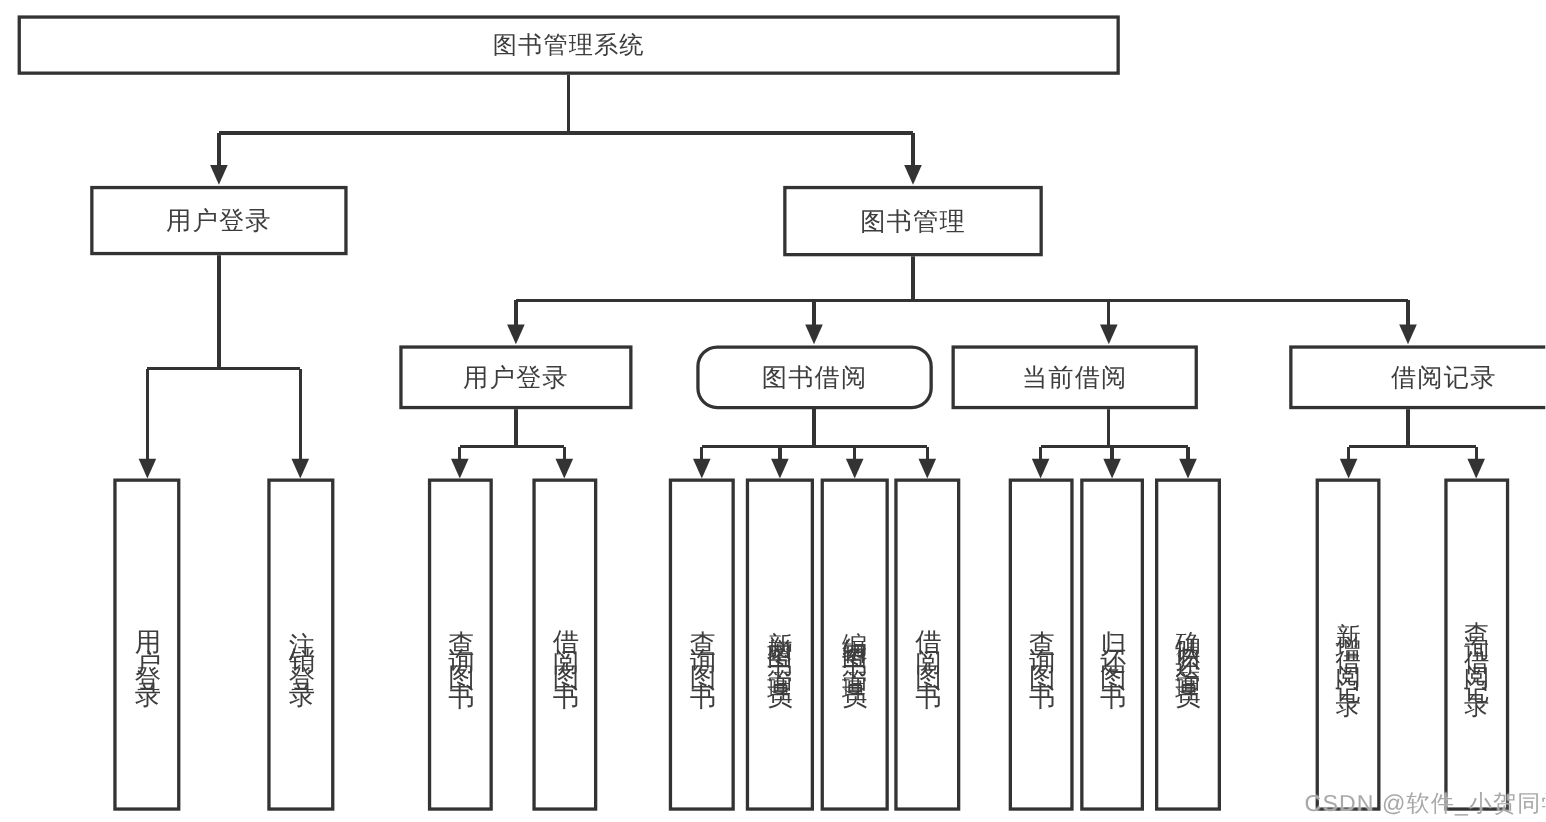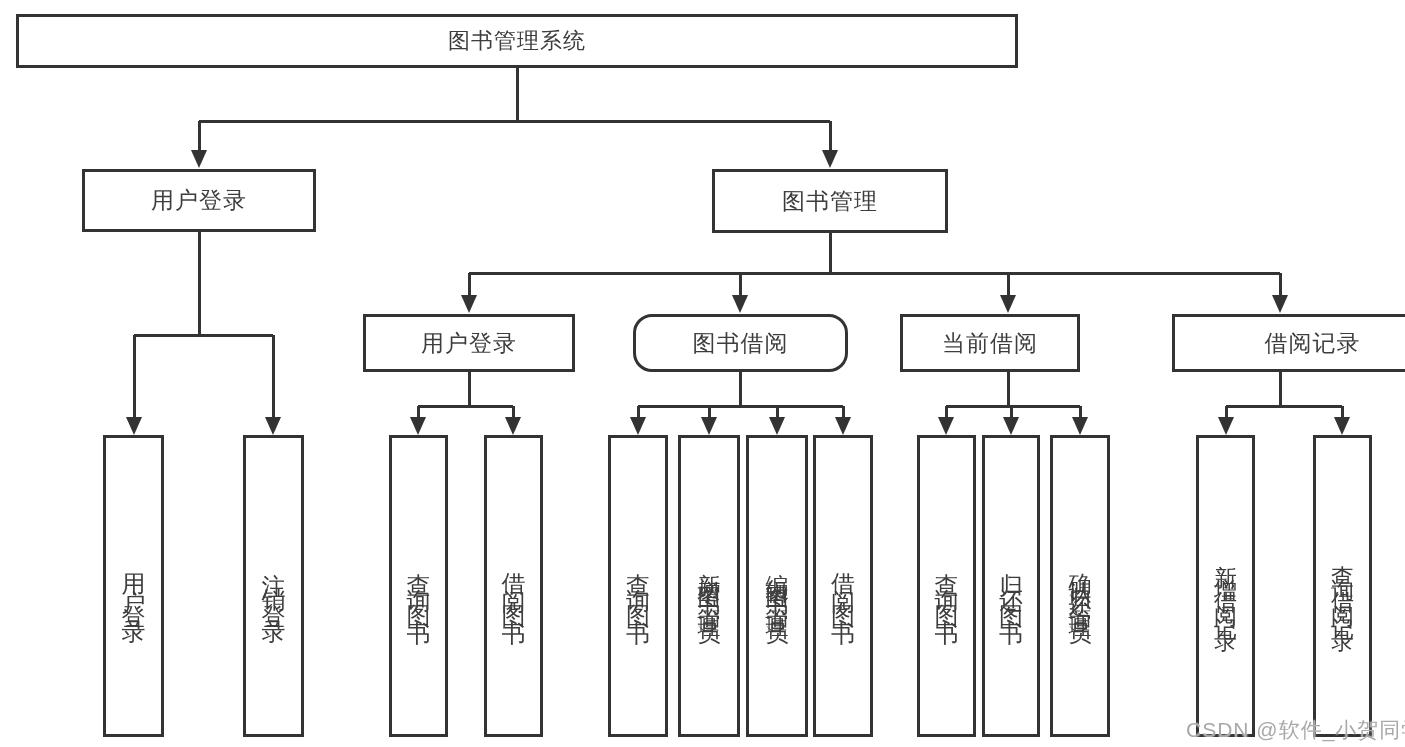--- a/index.html
+++ b/index.html
@@ -87,21 +87,21 @@
   <div class="box h" style="left:712px;top:169px;width:236px;height:64px;justify-content:center;">
     <span>图书管理</span>
   </div>
 
   <div class="box h" style="left:363px;top:314px;width:212px;height:58px;">
     <span>用户登录</span>
   </div>
   <div class="box h" style="left:633px;top:314px;width:215px;height:58px;border-radius:19px;">
     <span>图书借阅</span>
   </div>
-  <div class="box h" style="left:900px;top:314px;width:180px;height:58px;">
+  <div class="box h" style="left:865px;top:314px;width:224px;height:58px;">
     <span>当前借阅</span>
   </div>
   <div class="box h" style="left:1172px;top:314px;width:252px;height:58px;padding-left:29px;">
     <span>借阅记录</span>
   </div>
 
   <div class="box v v4" style="left:103px;top:435px;width:61px;height:302px;">
     <span>用户登录</span>
   </div>
   <div class="box v v4" style="left:243px;top:435px;width:61px;height:302px;">

